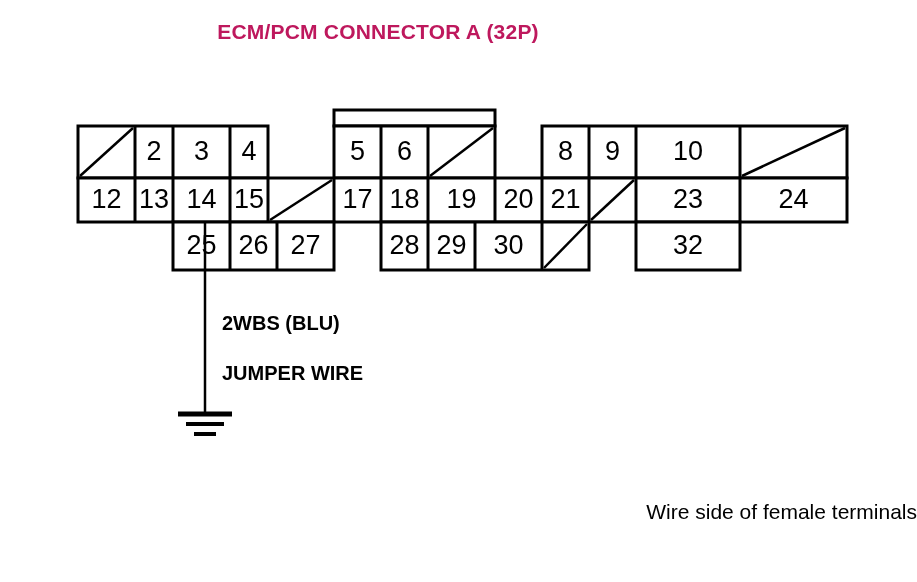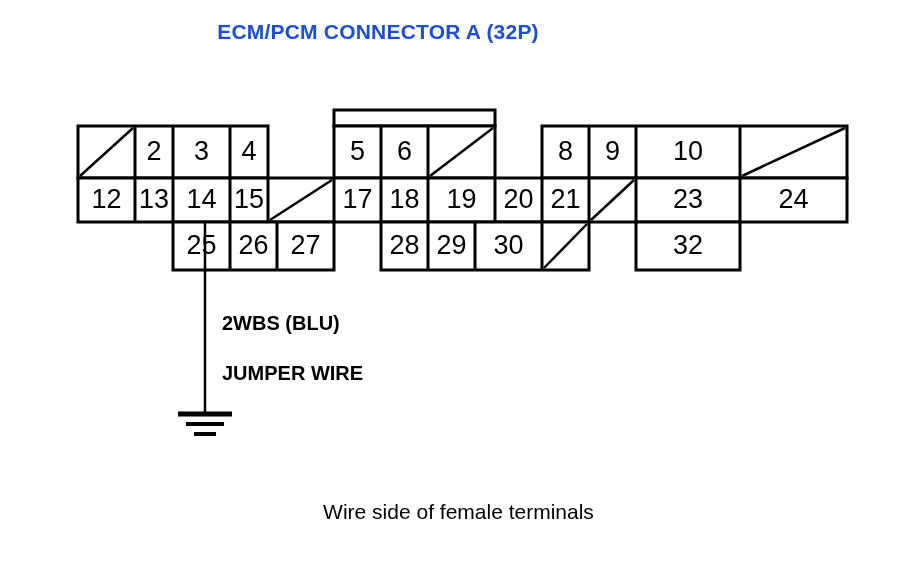--- a/index.html
+++ b/index.html
@@ -17,21 +17,21 @@
   }
   #diagram-title {
     position: absolute;
     left: 0;
     top: 20px;
     width: 756px;
     text-align: center;
     font-size: 21px;
     font-weight: bold;
     letter-spacing: 0.2px;
-    color: #1d4ed8;
+    color: #be185d;
   }
   #connector-svg {
     position: absolute;
     left: 0;
     top: 0;
   }
   .cell-num {
     font-family: "Liberation Sans", sans-serif;
     font-size: 27px;
     fill: #000000;
@@ -42,21 +42,21 @@
     font-family: "Liberation Sans", sans-serif;
     font-size: 20px;
     font-weight: bold;
     fill: #000000;
   }
   #caption {
     position: absolute;
     left: 0;
     top: 500px;
     width: 917px;
-    text-align: center;
+    text-align: right;
     font-size: 21px;
     font-weight: normal;
     color: #000000;
   }
 </style>
 </head>
 <body>
 
 <div id="diagram-title">ECM/PCM CONNECTOR A (32P)</div>
 

